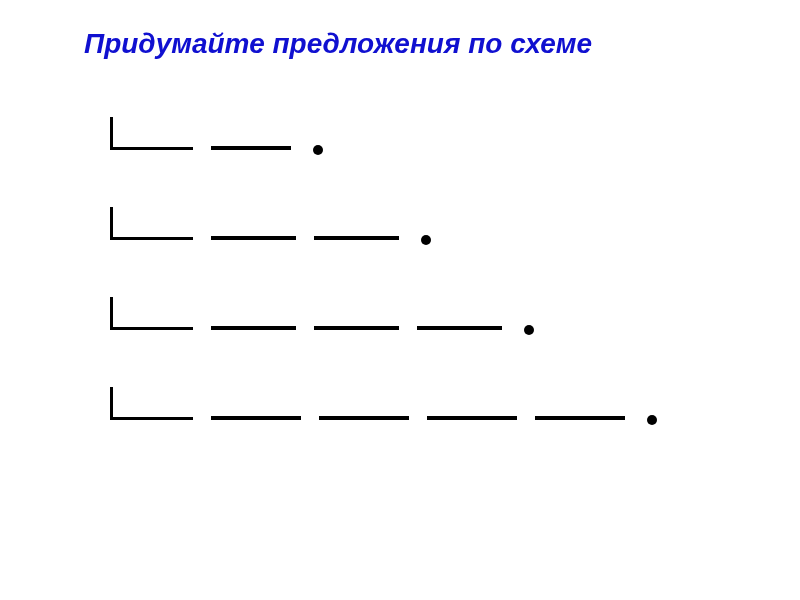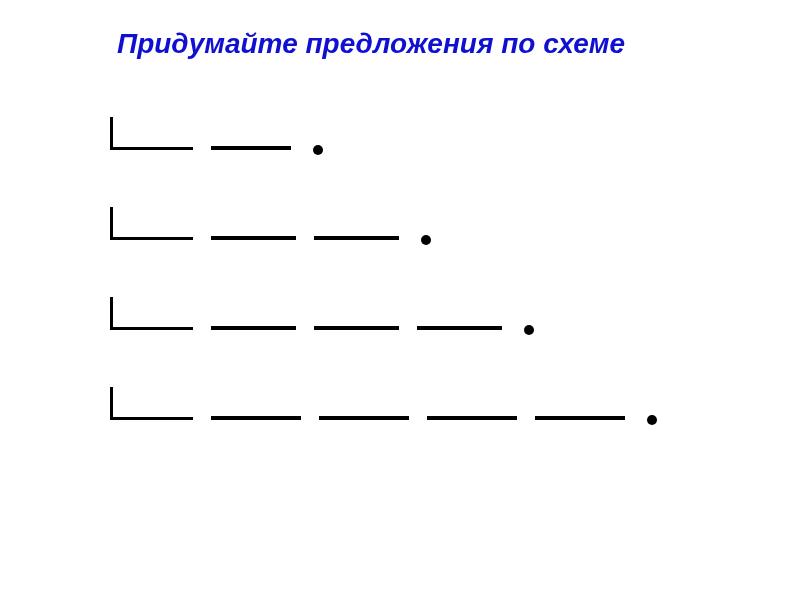--- a/index.html
+++ b/index.html
@@ -12,21 +12,20 @@
       position: relative;
     }
     .title {
       position: absolute;
       top: 28px;
       left: 84px;
       font-size: 28px;
       font-weight: bold;
       font-style: italic;
       color: #1010d0;
-      margin-left: 33px;
     }
     .diagram-area {
       position: absolute;
       top: 110px;
       left: 110px;
     }
     .sentence-schema {
       display: flex;
       align-items: flex-end;
       margin-bottom: 50px;

